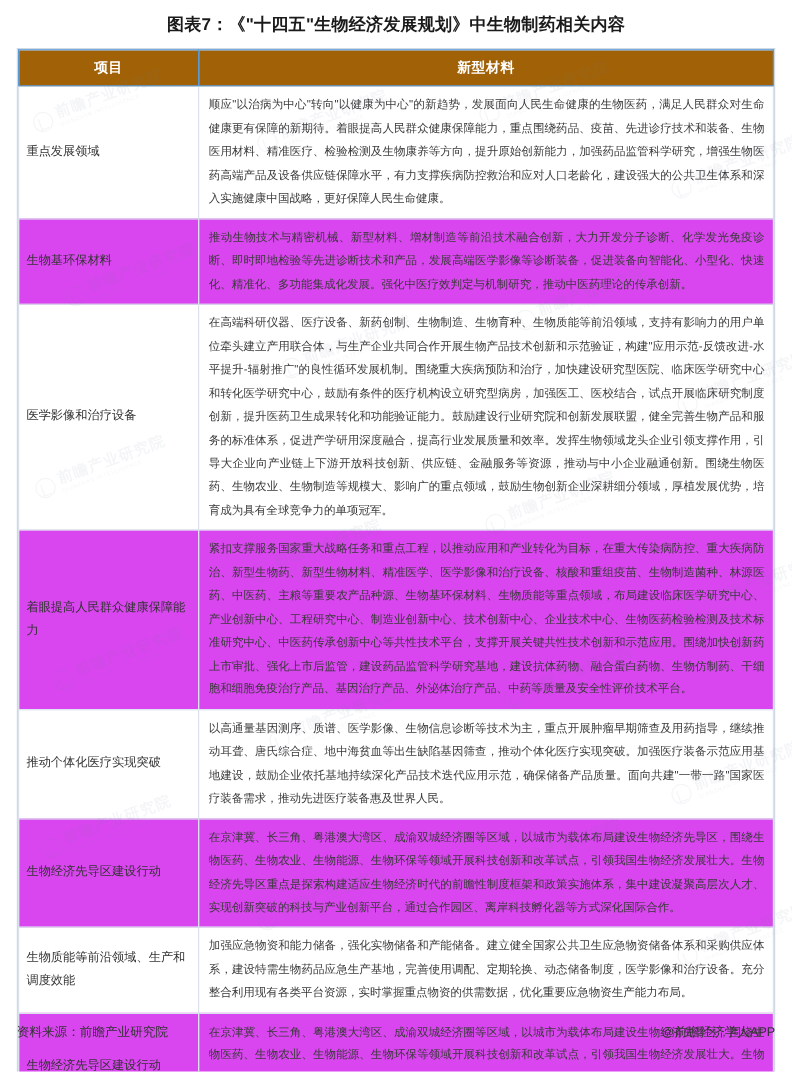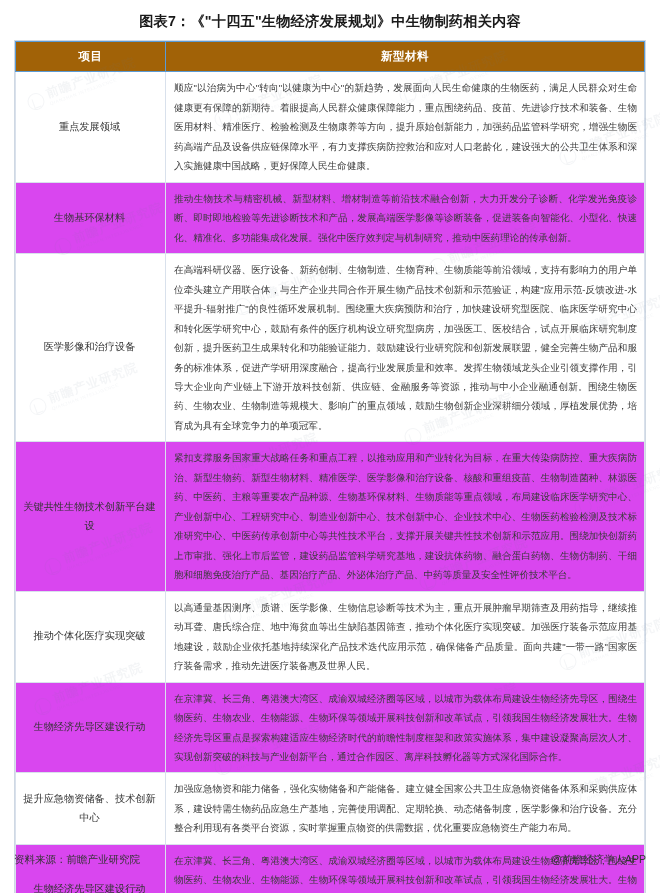--- a/index.html
+++ b/index.html
@@ -64,21 +64,21 @@
   }
   thead th.col-item { width: 150px; }
   thead th.col-goal { width: auto; }
 
   td.cell-item {
     width: 150px;
     font-size: 10.2px;
     color: #333333;
     line-height: 1.85;
     padding: 6px 8px 6px 6px;
-    text-align: center;
+    text-align: left;
     background: transparent;
     word-break: break-all;
     margin-left: 40px;
   }
   td.cell-goal {
     font-size: 9.6px;
     color: #3a3a3a;
     line-height: 2.03;
     padding: 6px 7px 6px 8px;
     text-align: justify;
@@ -165,33 +165,33 @@
           </tr>
           <tr class="row-alt">
             <td class="cell-item">生物基环保材料</td>
             <td class="cell-goal">推动生物技术与精密机械、新型材料、增材制造等前沿技术融合创新，大力开发分子诊断、化学发光免疫诊断、即时即地检验等先进诊断技术和产品，发展高端医学影像等诊断装备，促进装备向智能化、小型化、快速化、精准化、多功能集成化发展。强化中医疗效判定与机制研究，推动中医药理论的传承创新。</td>
           </tr>
           <tr class="row-plain">
             <td class="cell-item">医学影像和治疗设备</td>
             <td class="cell-goal">在高端科研仪器、医疗设备、新药创制、生物制造、生物育种、生物质能等前沿领域，支持有影响力的用户单位牵头建立产用联合体，与生产企业共同合作开展生物产品技术创新和示范验证，构建"应用示范-反馈改进-水平提升-辐射推广"的良性循环发展机制。围绕重大疾病预防和治疗，加快建设研究型医院、临床医学研究中心和转化医学研究中心，鼓励有条件的医疗机构设立研究型病房，加强医工、医校结合，试点开展临床研究制度创新，提升医药卫生成果转化和功能验证能力。鼓励建设行业研究院和创新发展联盟，健全完善生物产品和服务的标准体系，促进产学研用深度融合，提高行业发展质量和效率。发挥生物领域龙头企业引领支撑作用，引导大企业向产业链上下游开放科技创新、供应链、金融服务等资源，推动与中小企业融通创新。围绕生物医药、生物农业、生物制造等规模大、影响广的重点领域，鼓励生物创新企业深耕细分领域，厚植发展优势，培育成为具有全球竞争力的单项冠军。</td>
           </tr>
           <tr class="row-alt">
-            <td class="cell-item">关键共性生物技术创新平台建设</td>
+            <td class="cell-item">着眼提高人民群众健康保障能力</td>
             <td class="cell-goal">紧扣支撑服务国家重大战略任务和重点工程，以推动应用和产业转化为目标，在重大传染病防控、重大疾病防治、新型生物药、新型生物材料、精准医学、医学影像和治疗设备、核酸和重组疫苗、生物制造菌种、林源医药、中医药、主粮等重要农产品种源、生物基环保材料、生物质能等重点领域，布局建设临床医学研究中心、产业创新中心、工程研究中心、制造业创新中心、技术创新中心、企业技术中心、生物医药检验检测及技术标准研究中心、中医药传承创新中心等共性技术平台，支撑开展关键共性技术创新和示范应用。围绕加快创新药上市审批、强化上市后监管，建设药品监管科学研究基地，建设抗体药物、融合蛋白药物、生物仿制药、干细胞和细胞免疫治疗产品、基因治疗产品、外泌体治疗产品、中药等质量及安全性评价技术平台。</td>
           </tr>
           <tr class="row-plain">
             <td class="cell-item">推动个体化医疗实现突破</td>
             <td class="cell-goal">以高通量基因测序、质谱、医学影像、生物信息诊断等技术为主，重点开展肿瘤早期筛查及用药指导，继续推动耳聋、唐氏综合症、地中海贫血等出生缺陷基因筛查，推动个体化医疗实现突破。加强医疗装备示范应用基地建设，鼓励企业依托基地持续深化产品技术迭代应用示范，确保储备产品质量。面向共建"一带一路"国家医疗装备需求，推动先进医疗装备惠及世界人民。</td>
           </tr>
           <tr class="row-alt">
             <td class="cell-item">生物经济先导区建设行动</td>
             <td class="cell-goal">在京津冀、长三角、粤港澳大湾区、成渝双城经济圈等区域，以城市为载体布局建设生物经济先导区，围绕生物医药、生物农业、生物能源、生物环保等领域开展科技创新和改革试点，引领我国生物经济发展壮大。生物经济先导区重点是探索构建适应生物经济时代的前瞻性制度框架和政策实施体系，集中建设凝聚高层次人才、实现创新突破的科技与产业创新平台，通过合作园区、离岸科技孵化器等方式深化国际合作。</td>
           </tr>
           <tr class="row-plain">
-            <td class="cell-item">提升应急物资储备、技术创新中心</td>
+            <td class="cell-item">生物质能等前沿领域、生产和调度效能</td>
             <td class="cell-goal">加强应急物资和能力储备，强化实物储备和产能储备。建立健全国家公共卫生应急物资储备体系和采购供应体系，建设特需生物药品应急生产基地，完善使用调配、定期轮换、动态储备制度，医学影像和治疗设备。充分整合利用现有各类平台资源，实时掌握重点物资的供需数据，优化重要应急物资生产能力布局。</td>
           </tr>
           <tr class="row-alt">
             <td class="cell-item">生物经济先导区建设行动</td>
             <td class="cell-goal">在京津冀、长三角、粤港澳大湾区、成渝双城经济圈等区域，以城市为载体布局建设生物经济先导区，围绕生物医药、生物农业、生物能源、生物环保等领域开展科技创新和改革试点，引领我国生物经济发展壮大。生物经济先导区重点是探索构建适应生物经济时代的前瞻性制度框架和政策实施体系，集中建设凝聚高层次人才、实现创新突破的科技与产业创新平台，通过合作园区、离岸科技孵化器等方式深化国际合作。</td>
           </tr>
         </tbody>
     </table>
   </div>
 

